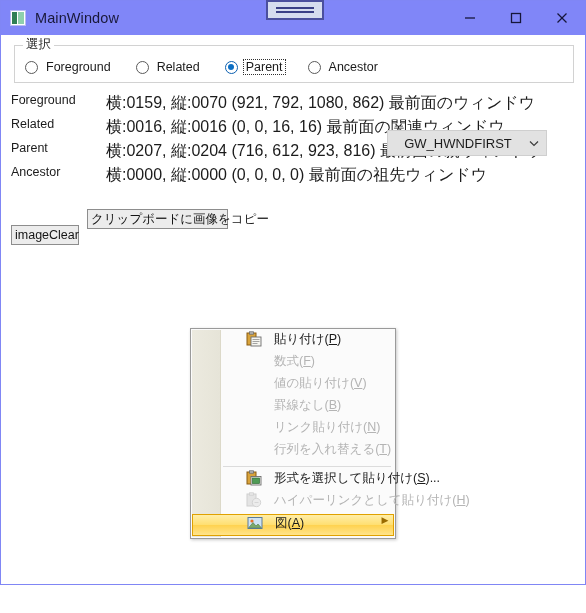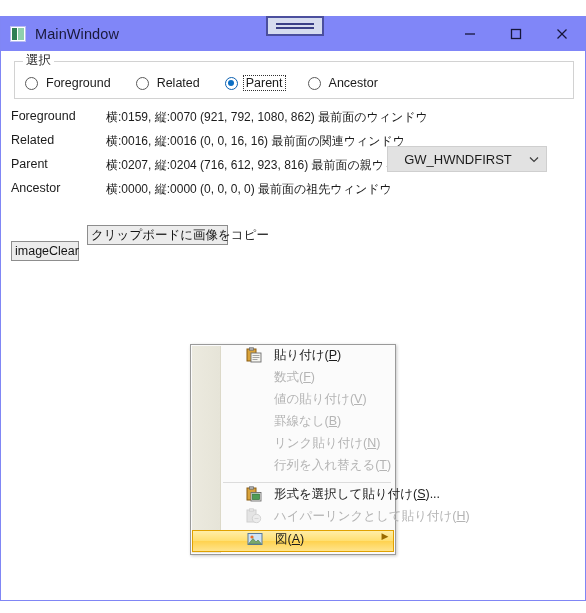--- a/index.html
+++ b/index.html
@@ -13,21 +13,21 @@
     font-family: "Liberation Sans", "DejaVu Sans", sans-serif;
     font-size: 13px;
     color: #1b1b1b;
     overflow: hidden;
     position: relative;
   }
 
   
   .window {
     position: absolute;
-    left: 0; top: 16px;
+    left: 0; top: 0;
     width: 586px;
     height: 585px;
     box-sizing: border-box;
     border: 1px solid #8086f5;
     background: #737373;
     display: flex;
     flex-direction: column;
   }
   .titlebar {
     height: 34px;
@@ -188,21 +188,21 @@
     left: 10px;
     top: 2px;
     font-size: 12.5px;
     color: #1b1b1b;
     white-space: nowrap;
   }
   .drow .info {
     position: absolute;
     left: 105px;
     top: 2px;
-    font-size: 12px;
+    font-size: 16px;
     color: #1b1b1b;
     white-space: nowrap;
   }
   .combo {
     position: absolute;
     box-sizing: border-box;
     height: 26px;
     background: #e2e2e2;
     border: 1px solid #cfcfcf;
     display: flex;

